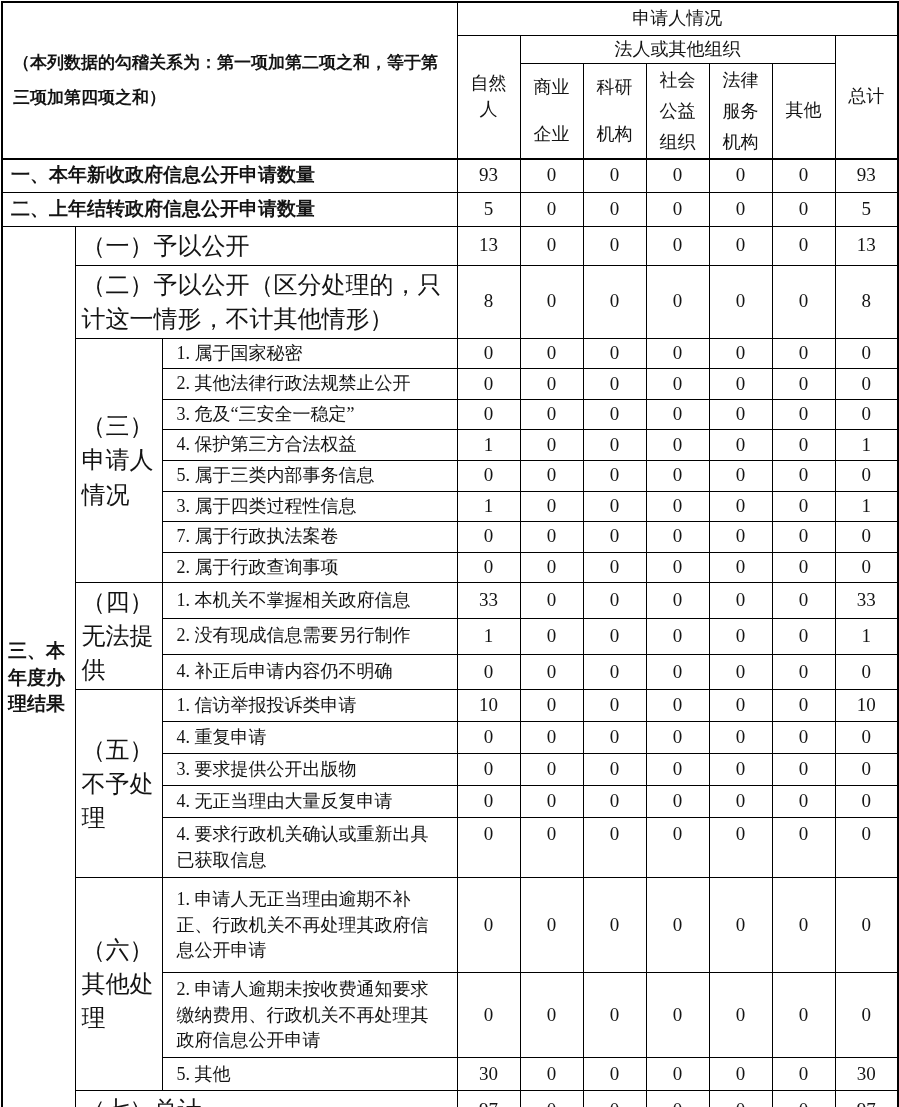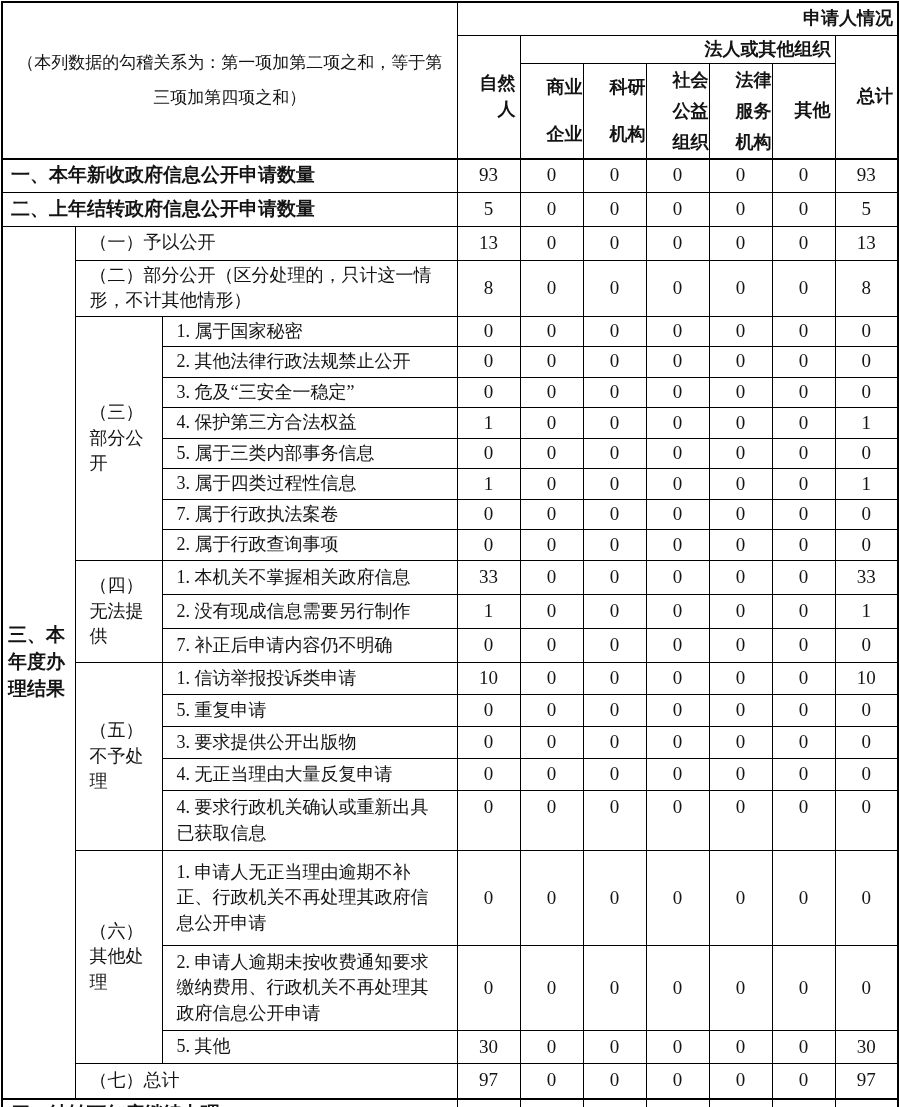--- a/index.html
+++ b/index.html
@@ -17,30 +17,30 @@
   td {
     border:1px solid #000;
     vertical-align:middle;
     font-size:18px; line-height:1.42;
     padding:1px 4px;
     overflow:hidden;
     word-break:break-all;
   }
   tr.tsep > td { border-top-width:2px; }
   
-  .hc { text-align:right; font-weight:bold; }
+  .hc { text-align:center; font-weight:normal; }
   .pre { white-space:pre-line; }
   .hd2 { line-height:47px; padding:0; }
   .hd3 { line-height:31px; padding:0; }
-  .note { font-size:17px; line-height:2.05; padding:4px 10px; font-weight:normal; text-align:center; }
+  .note { font-size:17px; line-height:2.05; padding:4px 10px; font-weight:bold; text-align:left; }
   
   .lbl { text-align:left; padding-left:8px; }
   .main { font-size:19px; font-weight:bold; }
   .sec  { font-size:19px; font-weight:bold; padding:2px 5px; }
-  .grp  { font-size:18px; padding:2px 14px; }
+  .grp  { font-size:24px; padding:2px 6px; }
   .item { font-size:18px; padding:2px 14px; }
   
   .v { text-align:center; font-size:19px; padding:0 2px; }
   .vt { vertical-align:top; padding-top:3px; }
   
   .h27{height:27px}.h28{height:28px}.h29{height:29px}.h32{height:32px}
   .h33{height:33px}.h34{height:34px}.h35{height:35px}.h54{height:54px}
   .h60{height:60px}.h85{height:85px}.h94{height:94px}.h95{height:95px}
 </style>
 </head>
@@ -113,32 +113,32 @@
     <td class="v">13</td>
     <td class="v">0</td>
     <td class="v">0</td>
     <td class="v">0</td>
     <td class="v">0</td>
     <td class="v">0</td>
     <td class="v">13</td>
   </tr>
 
   <tr class="h54">
-    <td class="lbl grp" colspan="2">（二）部分公开（区分处理的，只计这一情形，不计其他情形）</td>
+    <td class="lbl grp" colspan="2">（二）予以公开（区分处理的，只计这一情形，不计其他情形）</td>
     <td class="v">8</td>
     <td class="v">0</td>
     <td class="v">0</td>
     <td class="v">0</td>
     <td class="v">0</td>
     <td class="v">0</td>
     <td class="v">8</td>
   </tr>
 
   <tr class="h29">
-    <td class="lbl grp" rowspan="8">（三）部分公开</td>
+    <td class="lbl grp" rowspan="8">（三）申请人情况</td>
     <td class="lbl item">1. 属于国家秘密</td>
     <td class="v">0</td>
     <td class="v">0</td>
     <td class="v">0</td>
     <td class="v">0</td>
     <td class="v">0</td>
     <td class="v">0</td>
     <td class="v">0</td>
   </tr>
   <tr class="h29">
@@ -227,21 +227,21 @@
     <td class="lbl item">2. 没有现成信息需要另行制作</td>
     <td class="v">1</td>
     <td class="v">0</td>
     <td class="v">0</td>
     <td class="v">0</td>
     <td class="v">0</td>
     <td class="v">0</td>
     <td class="v">1</td>
   </tr>
   <tr class="h34">
-    <td class="lbl item">7. 补正后申请内容仍不明确</td>
+    <td class="lbl item">4. 补正后申请内容仍不明确</td>
     <td class="v">0</td>
     <td class="v">0</td>
     <td class="v">0</td>
     <td class="v">0</td>
     <td class="v">0</td>
     <td class="v">0</td>
     <td class="v">0</td>
   </tr>
 
   <tr class="h32">
@@ -249,21 +249,21 @@
     <td class="lbl item">1. 信访举报投诉类申请</td>
     <td class="v">10</td>
     <td class="v">0</td>
     <td class="v">0</td>
     <td class="v">0</td>
     <td class="v">0</td>
     <td class="v">0</td>
     <td class="v">10</td>
   </tr>
   <tr class="h32">
-    <td class="lbl item">5. 重复申请</td>
+    <td class="lbl item">4. 重复申请</td>
     <td class="v">0</td>
     <td class="v">0</td>
     <td class="v">0</td>
     <td class="v">0</td>
     <td class="v">0</td>
     <td class="v">0</td>
     <td class="v">0</td>
   </tr>
   <tr class="h32">
     <td class="lbl item">3. 要求提供公开出版物</td>

